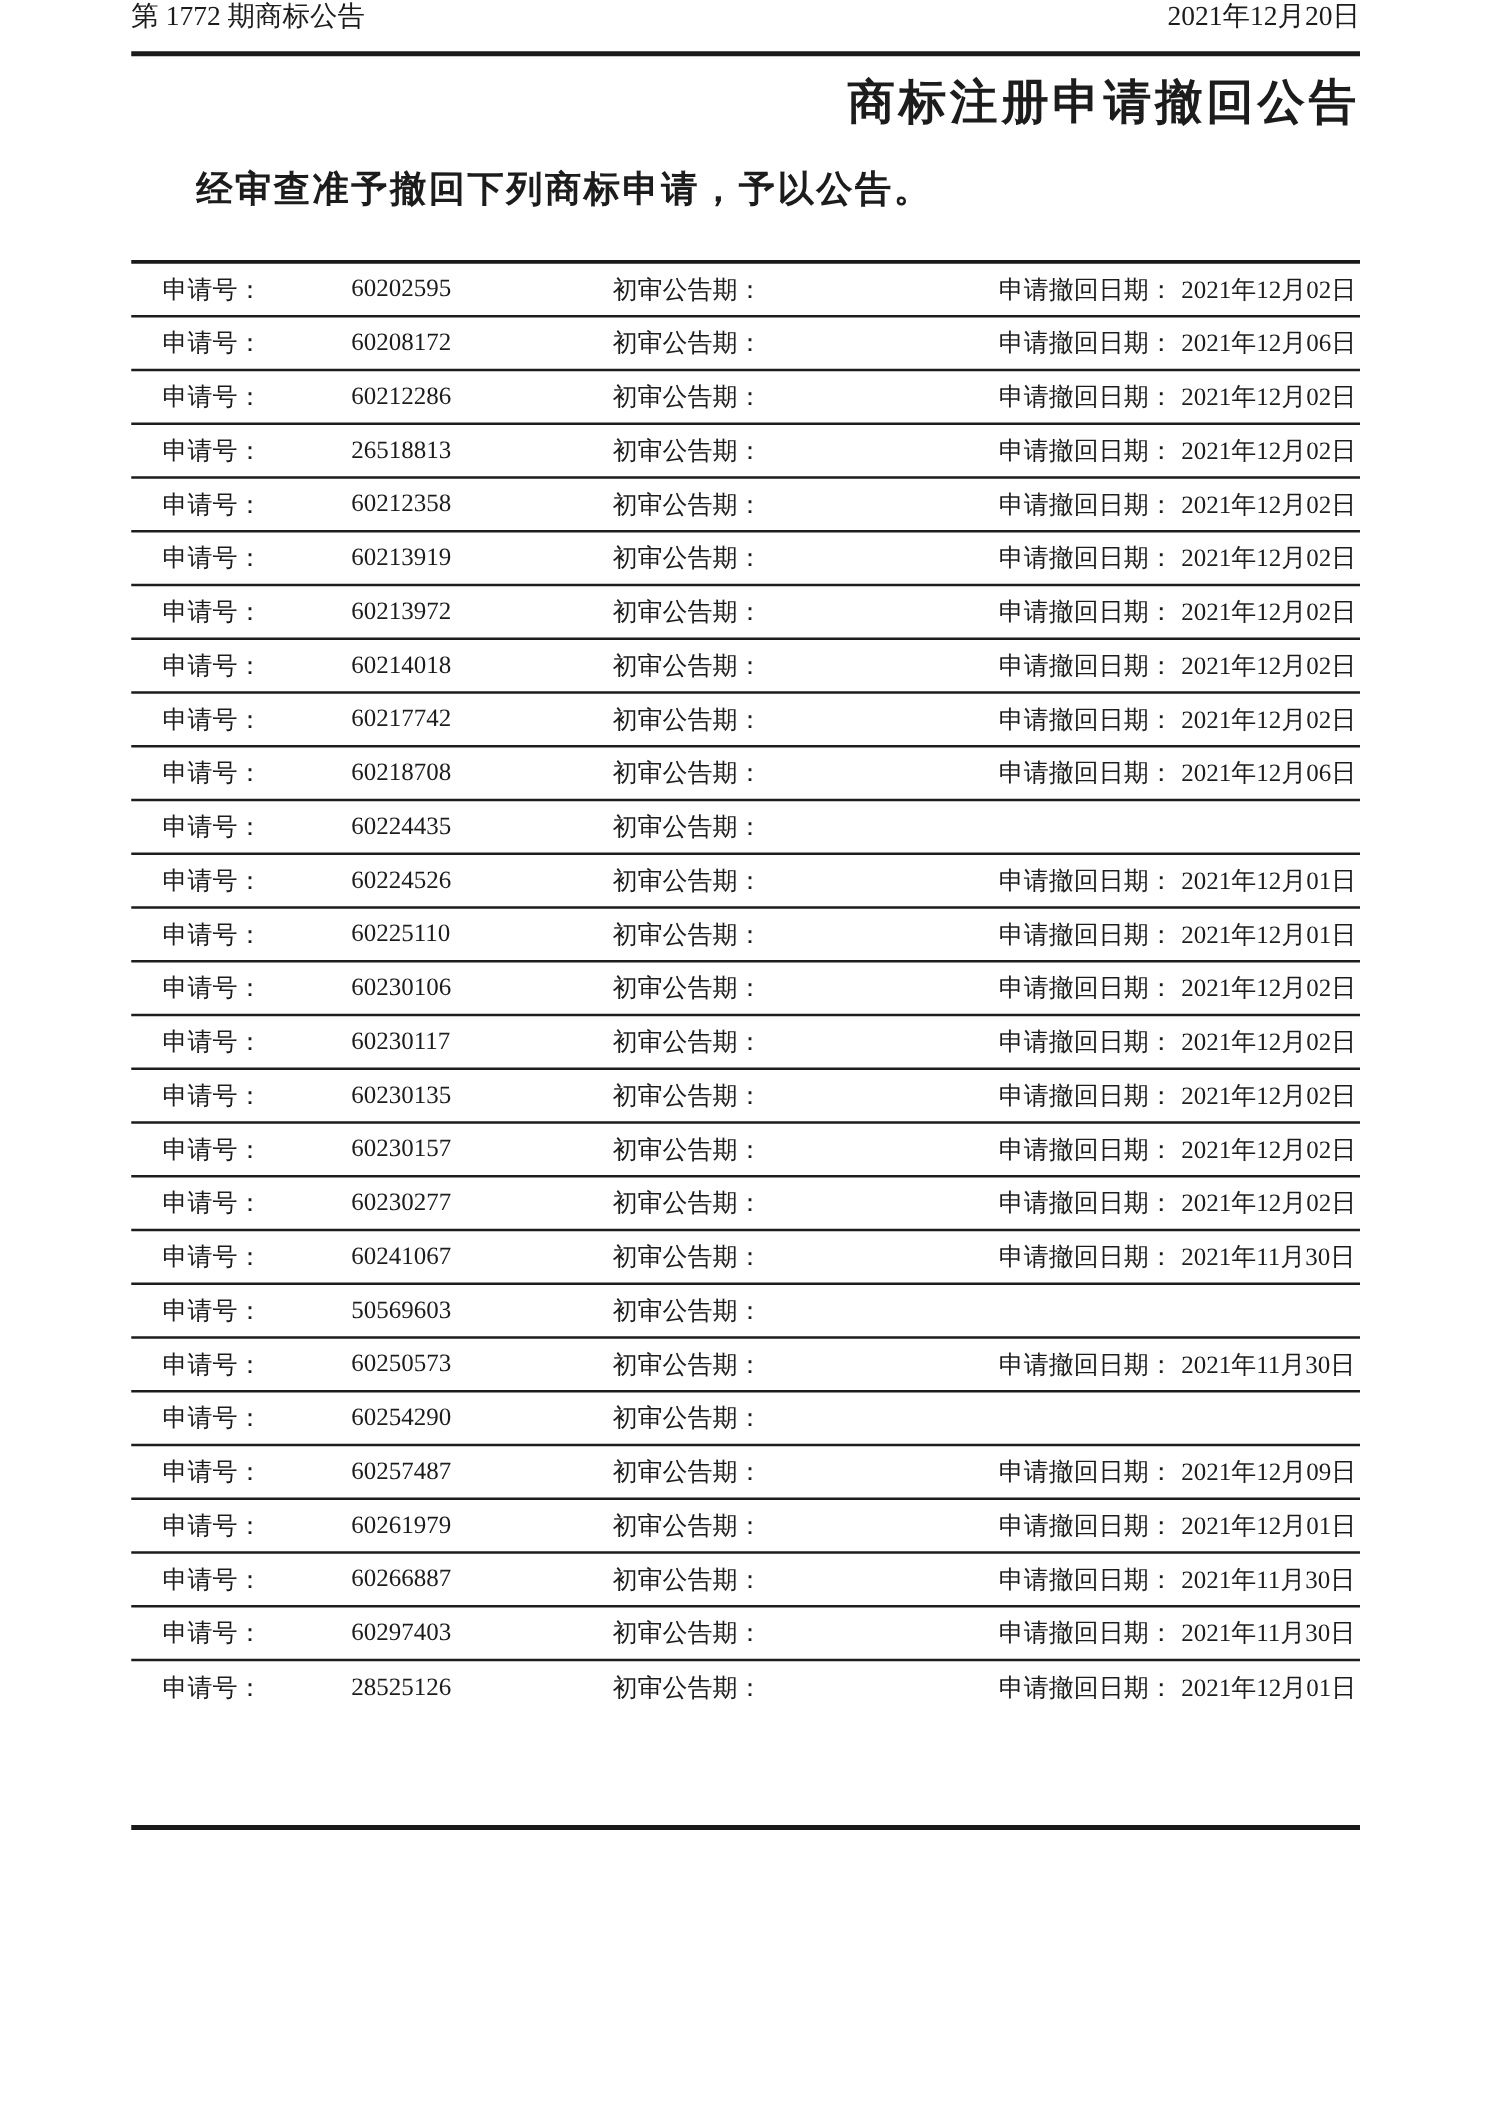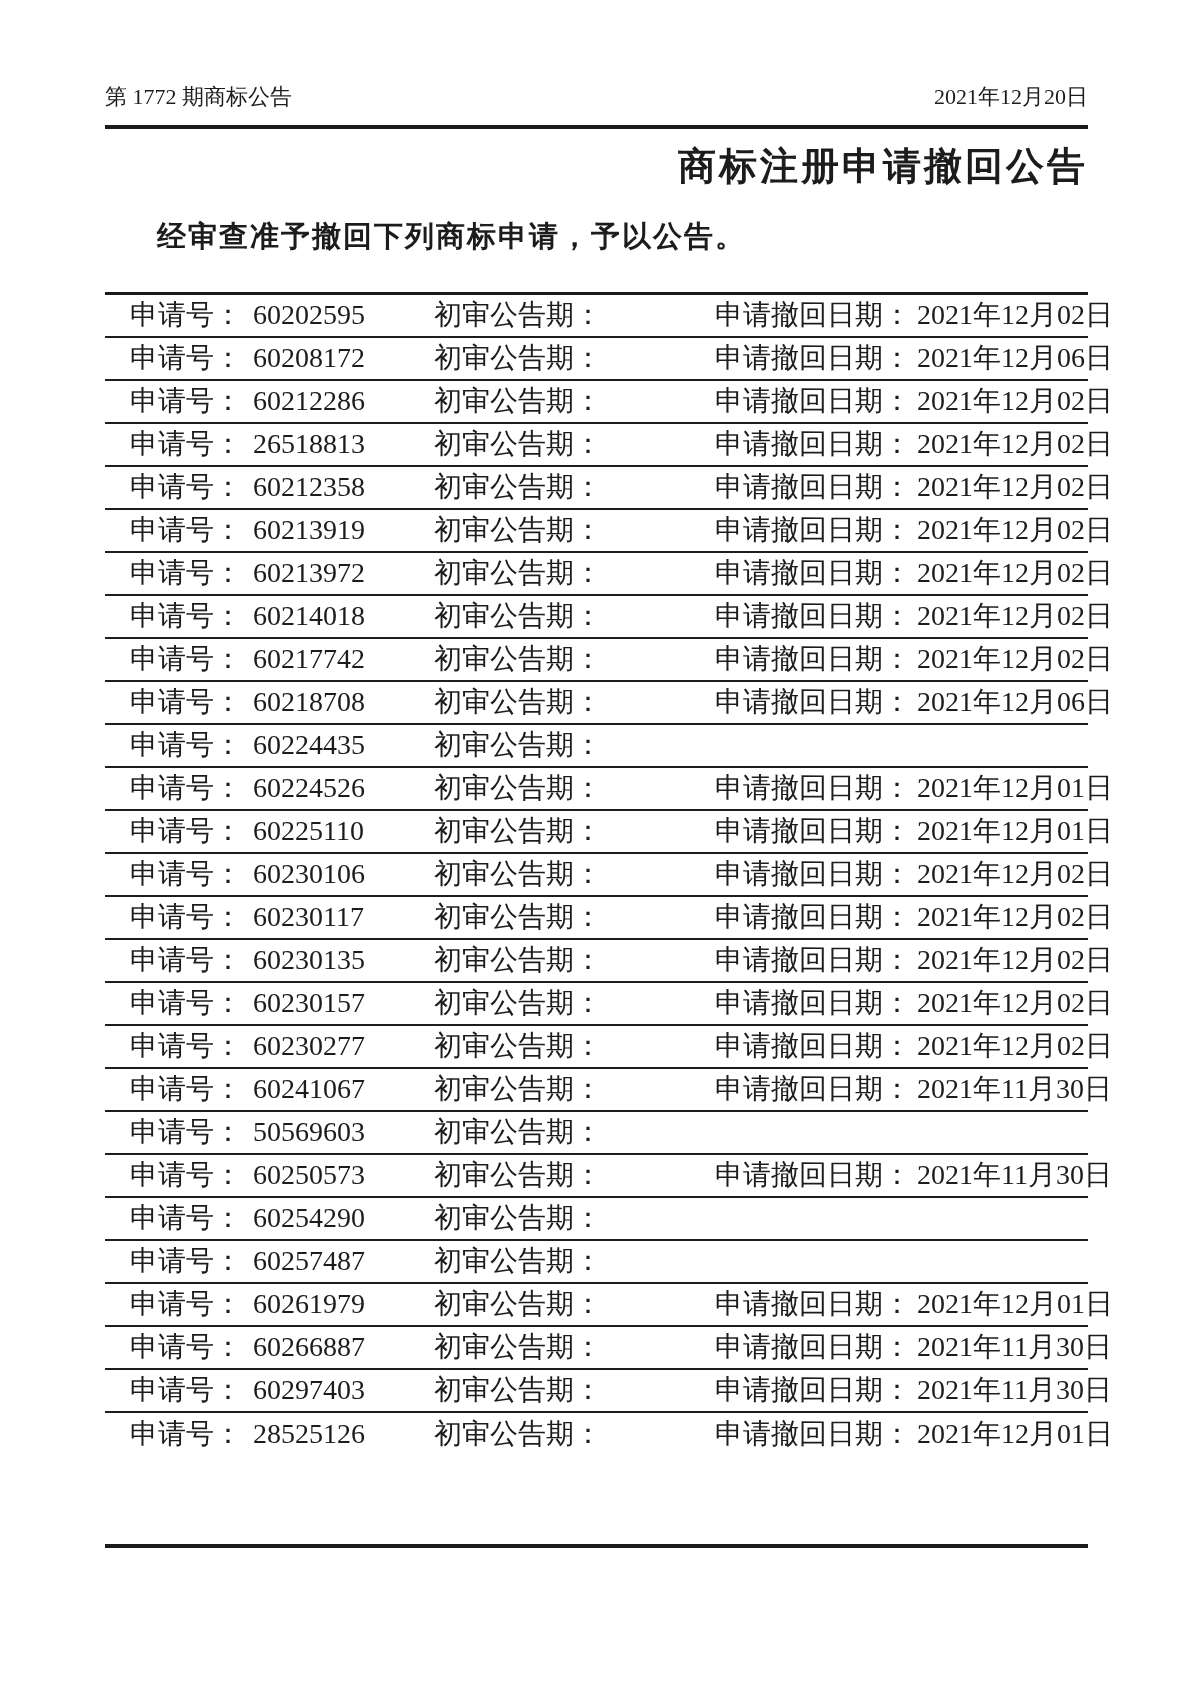--- a/index.html
+++ b/index.html
@@ -18,21 +18,20 @@
   .content {
     position: absolute;
     left: 105px;
     top: 0;
     width: 983px;
   }
   .page-header {
     display: flex;
     justify-content: space-between;
     align-items: flex-end;
-    padding-top: 84px;
     font-size: 22px;
     line-height: 1.15;
   }
   .header-rule {
     margin-top: 16px;
     border-bottom: 4px solid #1a1a1a;
     height: 0;
   }
   .page-title {
     margin: 14px 0 0 0;
@@ -54,23 +53,24 @@
     border-top: 3px solid #1a1a1a;
     border-bottom: 4px solid #1a1a1a;
   }
   .row {
     display: grid;
     grid-template-columns: 123px 181px 281px 1fr;
     padding-left: 25px;
     height: 43px;
     box-sizing: border-box;
     align-items: center;
-    font-size: 28px;
+    font-size: 20px;
     border-bottom: 2px solid #1d1d1d;
     white-space: nowrap;
+    gap: 28px;
   }
   #rows .row:last-child {
     border-bottom: none;
   }
   .withdraw-date-value {
     margin-left: 6px;
   }
   .table-footer-space {
     height: 88px;
   }
@@ -241,20 +241,21 @@
   <div class="row">
     <span class="c1">申请号：</span>
     <span class="c2">60254290</span>
     <span class="c3">初审公告期：</span>
   </div>
 
   <div class="row">
     <span class="c1">申请号：</span>
     <span class="c2">60257487</span>
     <span class="c3">初审公告期：</span>
+    <span class="c4"><span>申请撤回日期：</span><span class="withdraw-date-value">2021年12月09日</span></span>
   </div>
 
   <div class="row">
     <span class="c1">申请号：</span>
     <span class="c2">60261979</span>
     <span class="c3">初审公告期：</span>
     <span class="c4"><span>申请撤回日期：</span><span class="withdraw-date-value">2021年12月01日</span></span>
   </div>
 
   <div class="row">

